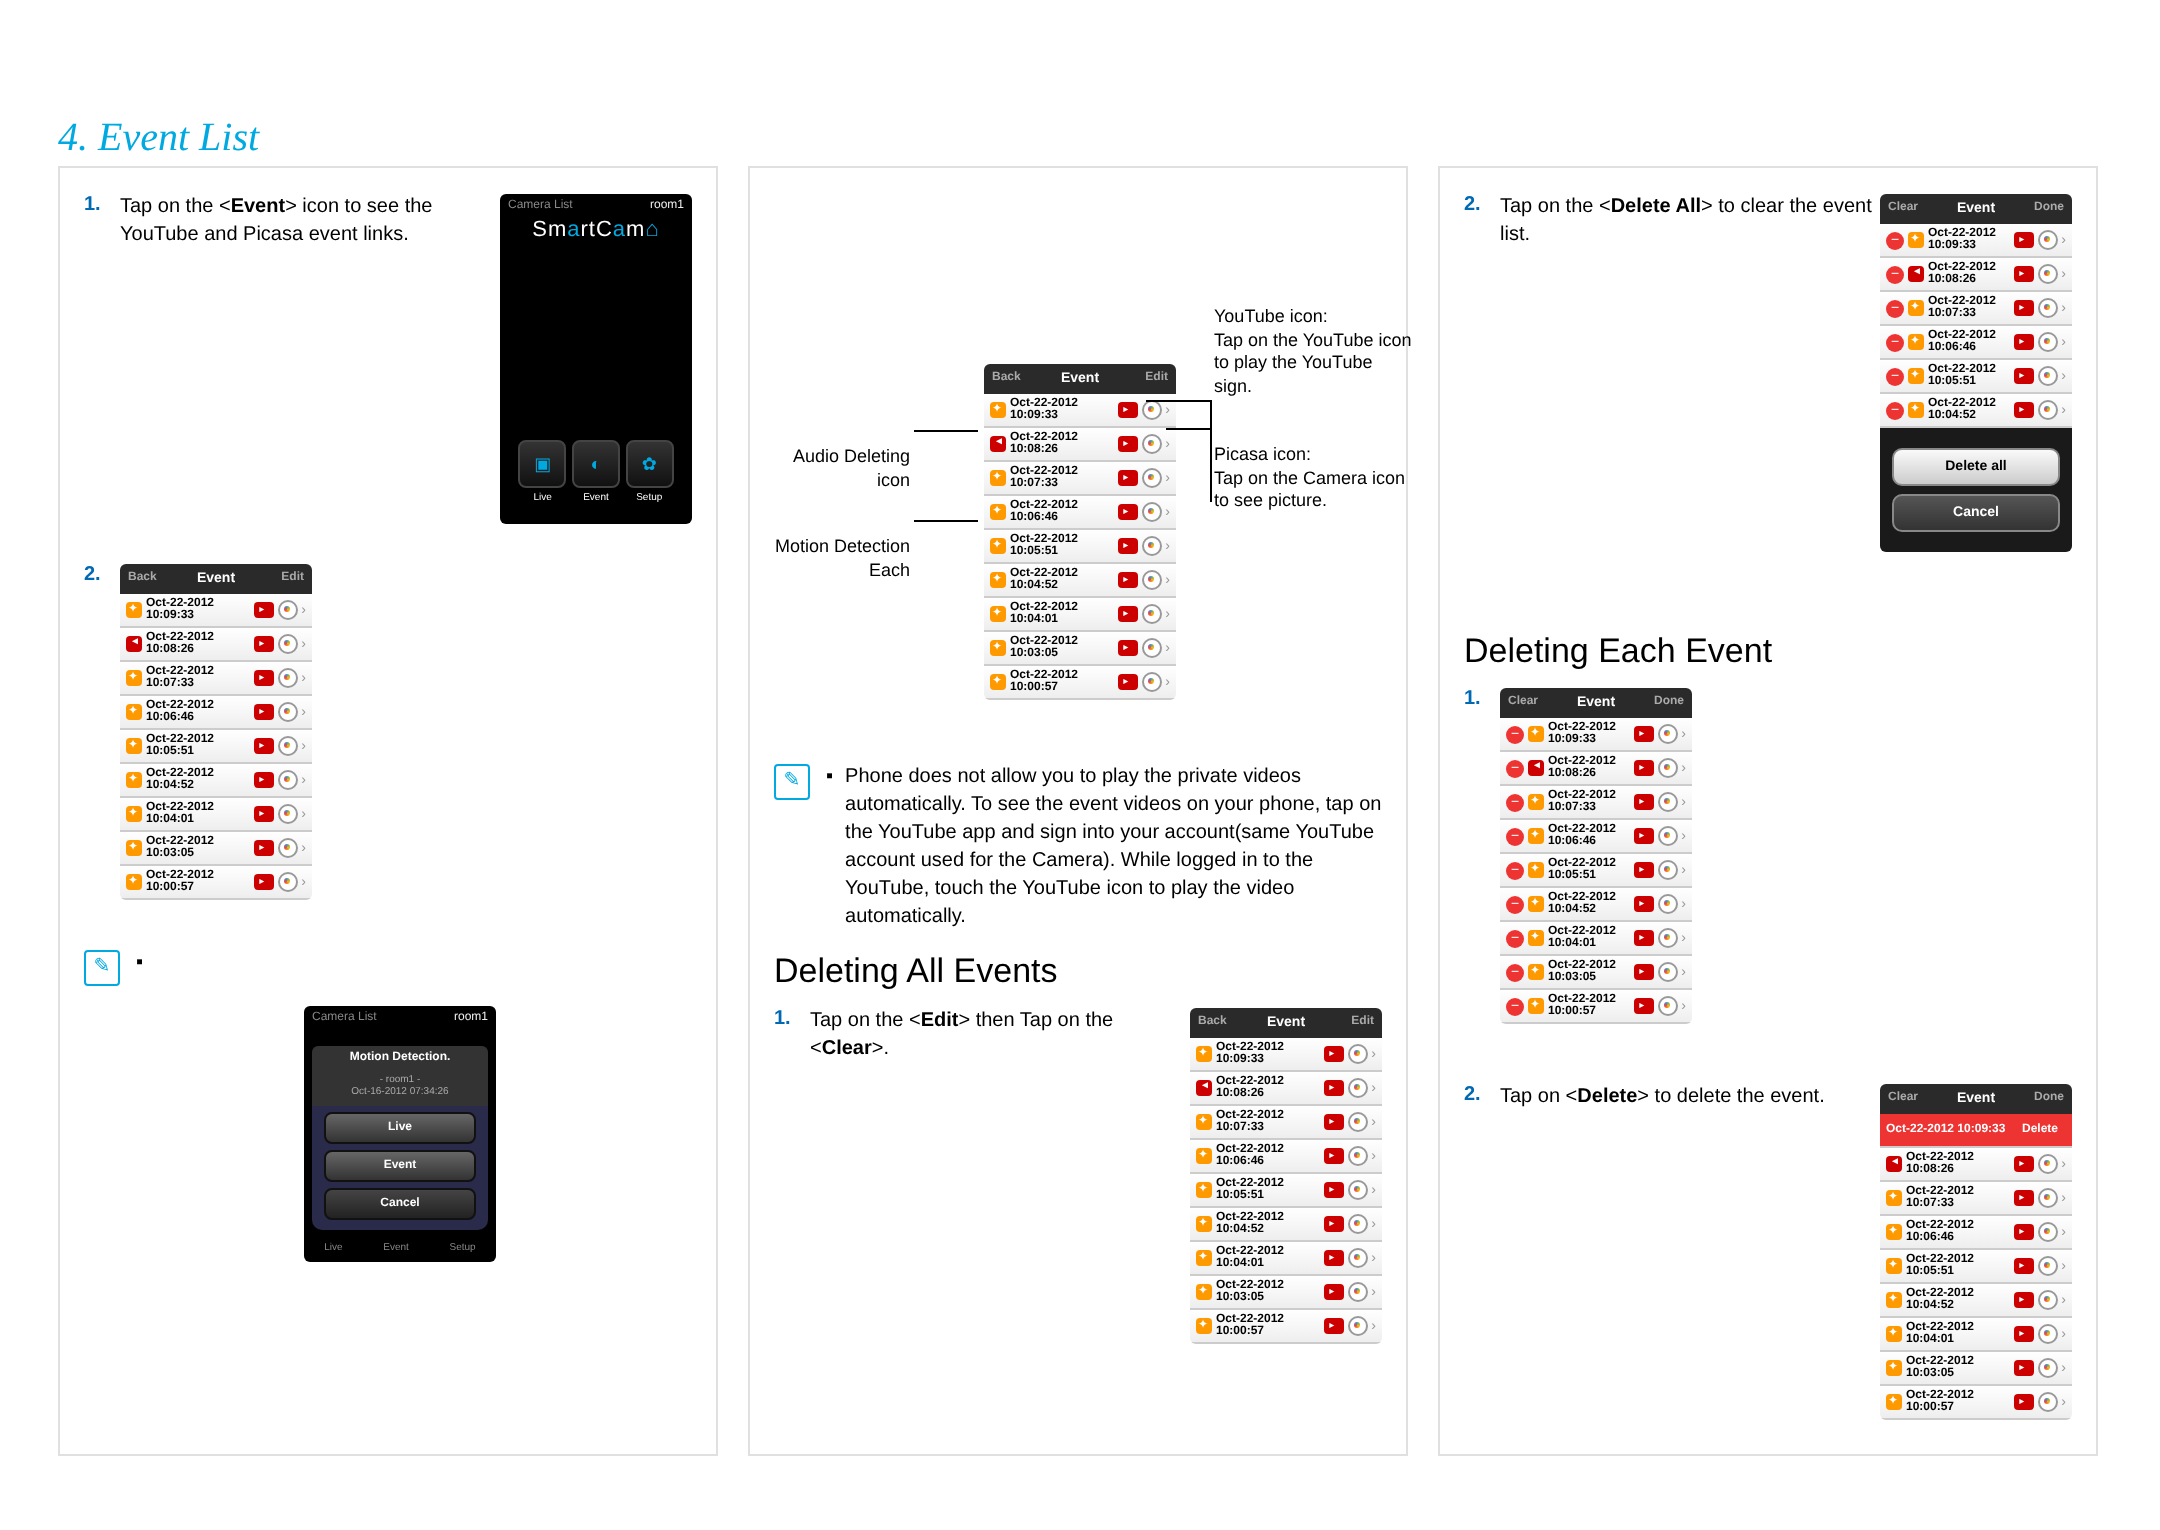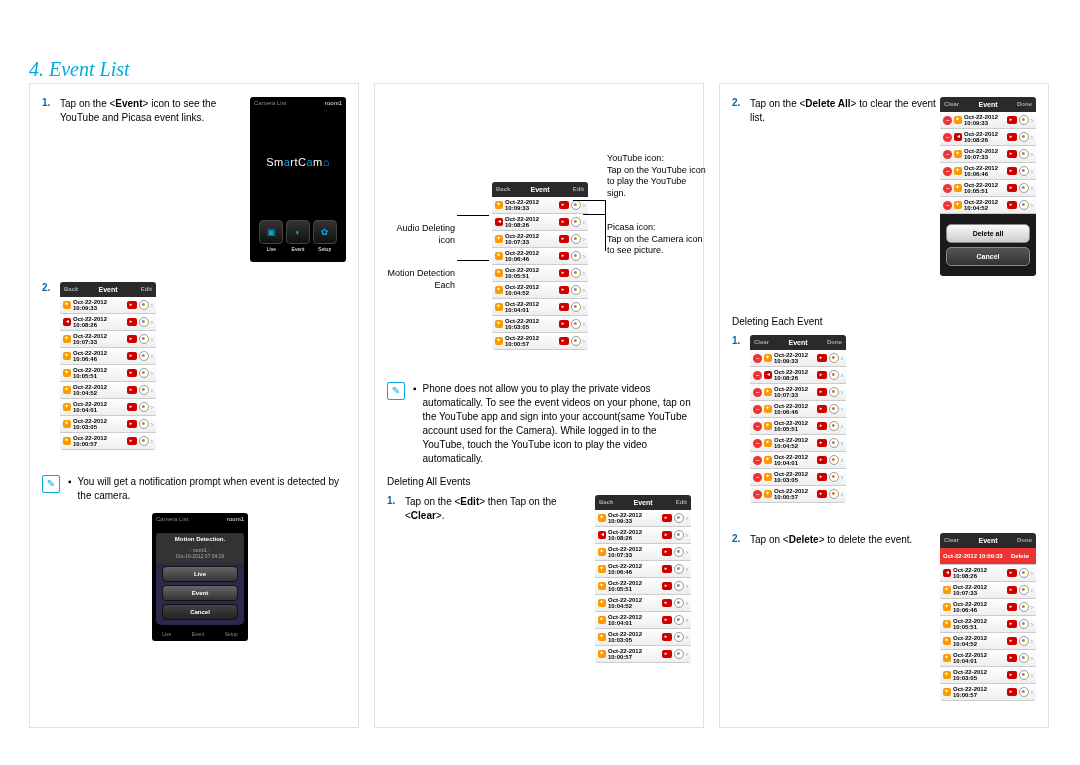--- a/index.html
+++ b/index.html
@@ -24,24 +24,24 @@
   .ico-audio::after { content:"◄"; font-size:5px; color:#fff; position:absolute; left:2px; top:0px; }
   .ico-yt { width:10px; height:8px; background:#cc0000; border-radius:2px; position:relative; }
   .ico-yt::after { content:"▸"; font-size:5px; color:#fff; position:absolute; left:3px; top:0px; }
   .ico-pic { width:8px; height:8px; background:#fff; border:0.5px solid #999; border-radius:50%; position:relative; }
   .ico-pic::after { content:""; position:absolute; left:2px; top:2px; width:3px; height:3px; border-radius:50%; background:conic-gradient(#4a8, #fb0, #e44, #48e); }
   .ico-minus { width:9px; height:9px; background:#e33; border-radius:50%; color:#fff; font-size:7px; line-height:9px; text-align:center; }
   .ico-arrow { color:#999; font-size:7px; }
   .note-ico { width:16px; height:16px; border:1px solid #00a9e0; color:#00a9e0; display:flex; align-items:center; justify-content:center; font-size:10px; border-radius:2px; flex-shrink:0; margin-right:8px; }
   .note { display:flex; align-items:flex-start; line-height:1.4; }
   .note .bullet { margin-right:6px; }
-  .section-title { font-size:10px; font-weight:normal; margin:10px 0 8px; }
+  .section-title { font-size:17px; font-weight:normal; margin:10px 0 8px; }
   .smartcam-frame { width:96px; height:165px; background:#000; border-radius:3px; display:flex; flex-direction:column; }
   .smartcam-top { font-size:6px; color:#888; padding:3px 4px; display:flex; justify-content:space-between;}
-  .smartcam-logo { flex:1; display:flex; align-items:center; justify-content:center; color:#fff; font-size:11px; font-weight:300; letter-spacing:0.5px;}
+  .smartcam-logo { flex:1; display:flex; align-items:flex-start; justify-content:center; color:#fff; font-size:11px; font-weight:300; letter-spacing:0.5px;}
   .smartcam-logo .o { color:#00a9e0; }
   .smartcam-tabs { display:flex; justify-content:space-around; padding:6px 8px 10px; }
   .tab-ico { width:22px; height:22px; background:linear-gradient(#333,#111); border:1px solid #444; border-radius:4px; display:flex; flex-direction:column; align-items:center; justify-content:center; color:#00a9e0; font-size:9px;}
   .tab-lbl { color:#fff; font-size:5px; text-align:center; margin-top:2px; }
   .prompt-frame { width:96px; background:#000; border-radius:3px; padding-bottom:4px;}
   .prompt-title { background:#333; color:#fff; font-size:6px; font-weight:bold; padding:3px; text-align:center; border-radius:3px 3px 0 0; }
   .prompt-sub { background:#333; color:#aaa; font-size:5px; text-align:center; padding:2px 0 4px; }
   .prompt-btn { background:linear-gradient(#666,#333); color:#fff; font-size:6px; font-weight:bold; text-align:center; padding:4px; margin:3px 6px; border-radius:4px; border:1px solid #111; }
   .prompt-btn.cancel { background:linear-gradient(#444,#222);}
   .action-sheet { background:#1a1a1a; padding:6px; }
@@ -155,21 +155,20 @@
                 <span class="ico-pic"></span>
                 <span class="ico-arrow">›</span>
               </div>
             </div>
         </div>
       </div>
 
       <div class="note" style="margin-top:25px">
         <div class="note-ico">✎</div>
         <div class="bullet">▪</div>
-        <div style="flex:1">You will get a notification prompt when event is detected by the camera.</div>
       </div>
 
       <div style="margin-top:10px; margin-left:110px;">
         <div class="prompt-frame">
           <div class="smartcam-top">
               <span>Camera List</span>
               <span style="color:#eee">room1</span>
             </div>
           <div style="height:8px"></div>
           <div style="margin:0 4px; background:#2a2a4a; border-radius:5px; padding-bottom:2px;">

